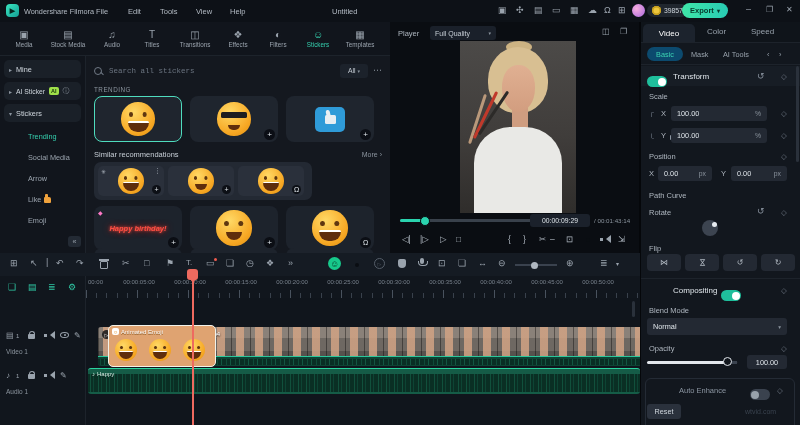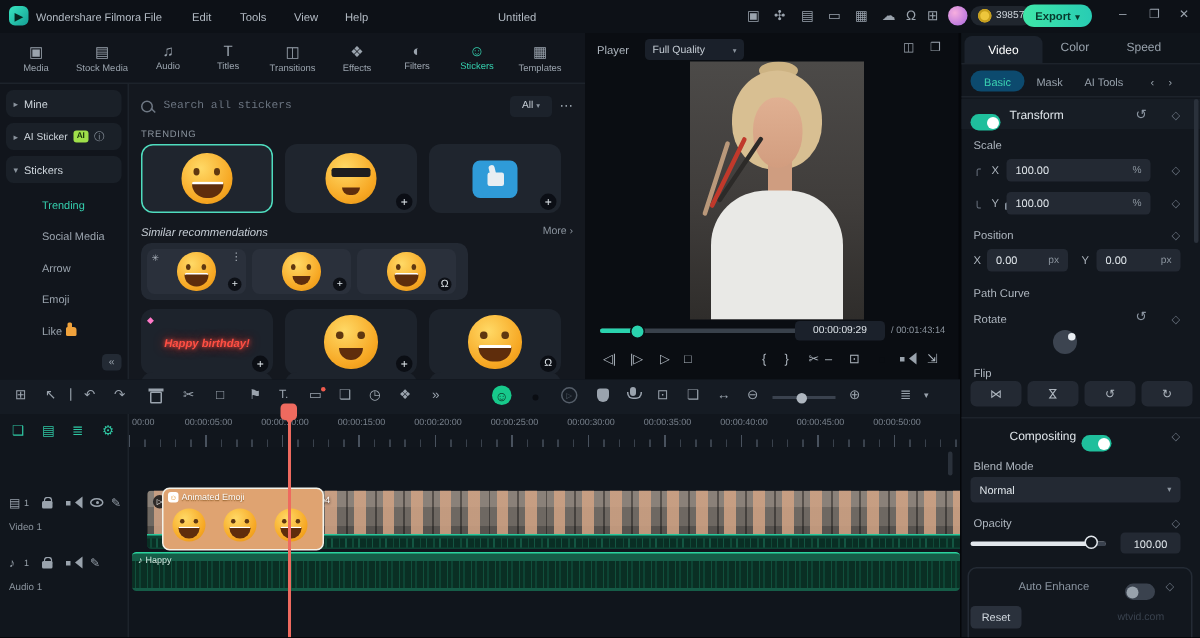--- a/index.html
+++ b/index.html
@@ -258,25 +258,25 @@
     <div class="cat active">
         <span>Trending</span>
       </div>
     <div class="cat">
         <span>Social Media</span>
       </div>
     <div class="cat">
         <span>Arrow</span>
       </div>
     <div class="cat">
-        <span>Emoji</span>
-      </div>
-    <div class="cat">
         <span>Like</span>
         <span class="thumb"></span>
+      </div>
+    <div class="cat">
+        <span>Emoji</span>
       </div>
     <div class="abs collapse-btn">«</div>
   </div>
 
   <div id="library" class="abs">
     <div class="abs search-row">
       <span class="mag"></span>
       <input class="search-input" placeholder="Search all stickers" style="">
       <div class="all-box">
         <span>All</span>
@@ -294,21 +294,21 @@
           <span class="plusb">+</span>
         </div>
       <div class="card">
           <span class="bubble">
             <span class="thumbw"></span>
           </span>
           <span class="plusb">+</span>
         </div>
     </div>
     <div class="abs sim-row">
-      <span style="font-size:7.5px;color:#c6cdd5;font-style:italic;">Similar recommendations</span>
+      <span style="font-size:7.5px;color:#c6cdd5;">Similar recommendations</span>
       <span style="font-size:7px;color:#8b949e;">More ›</span>
     </div>
     <div class="abs group-card">
       <div class="tile">
         <span class="conf">✳</span>
         <span class="emo laugh" style="font-size:8px;"></span>
         <span class="kebab">⋮</span>
         <span class="plusb" style="width:9px;height:9px;font-size:7px;">+</span>
       </div>
       <div class="tile">

